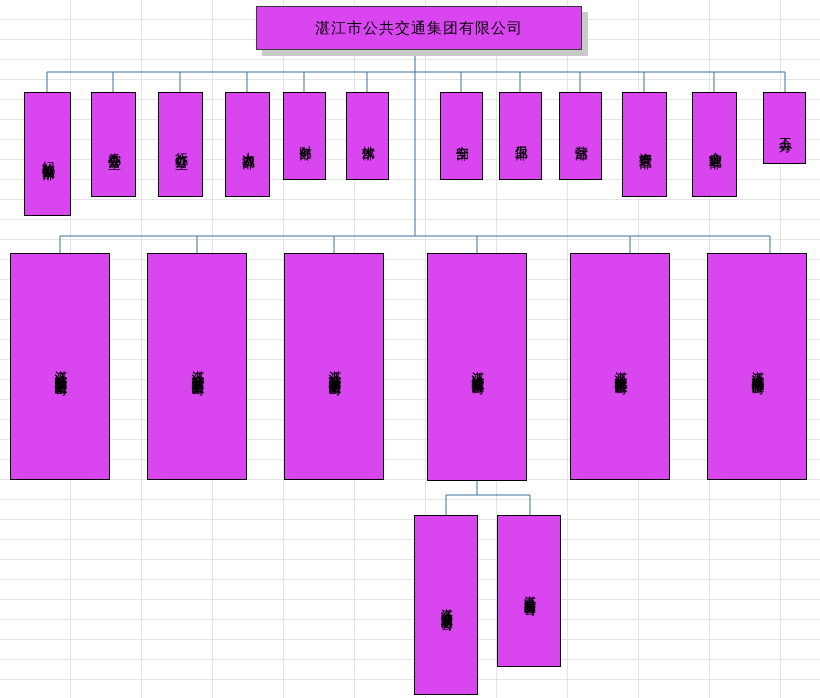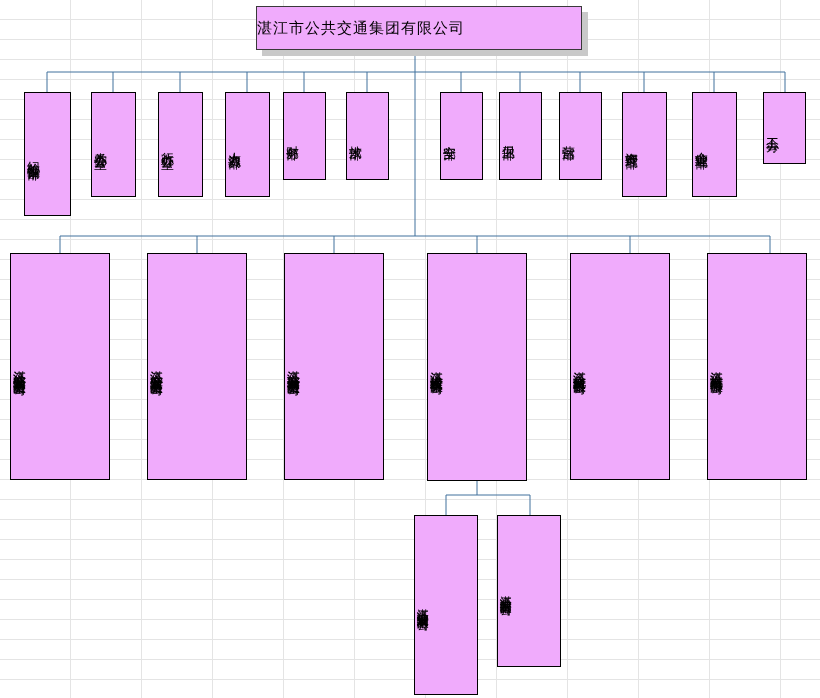--- a/index.html
+++ b/index.html
@@ -27,24 +27,24 @@
   }
   #canvas {
     position: absolute;
     left: 0; top: 0;
     width: 820px; height: 698px;
   }
   .node {
     position: absolute;
     box-sizing: border-box;
     border: 1px solid #000000;
-    background: #f0abfc;
+    background: #d946ef;
     display: flex;
     align-items: center;
-    justify-content: flex-start;
+    justify-content: center;
     text-align: center;
     color: #000000;
     z-index: 3;
   }
   .node.root {
     border: 1px solid #3a3a3a;
     font-size: 15px;
     letter-spacing: 1px;
   }
   .node .label-h {

